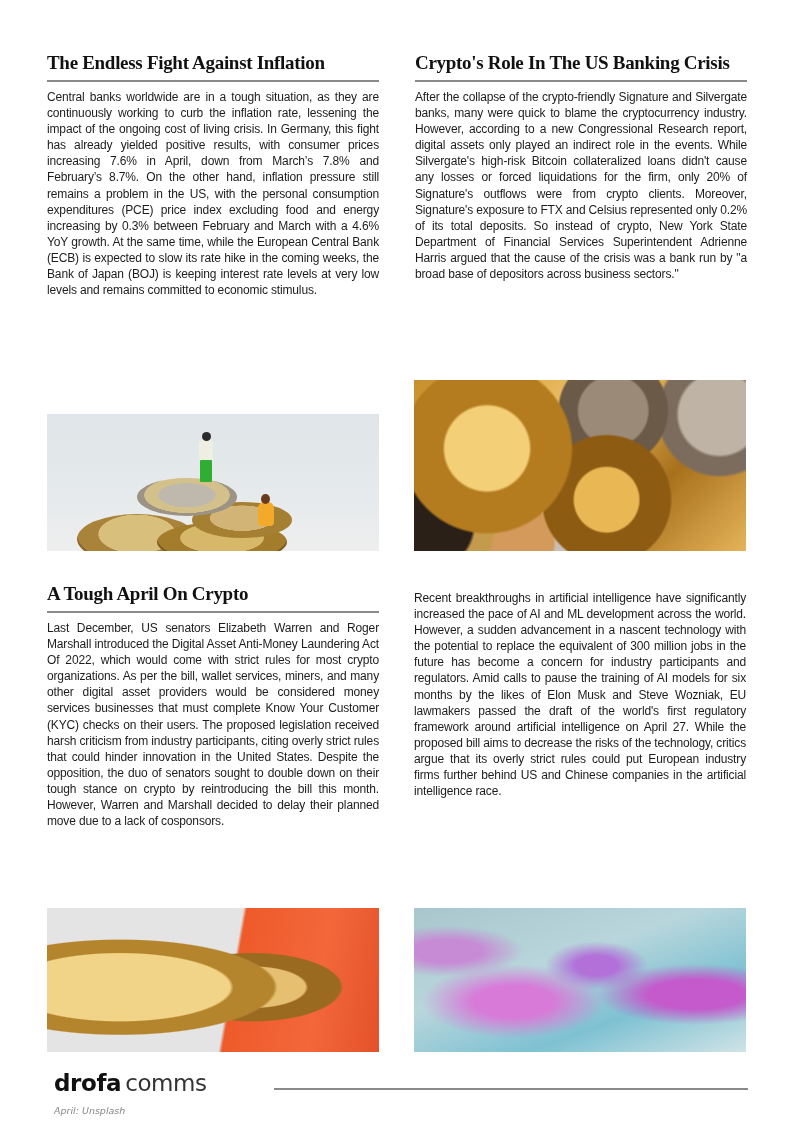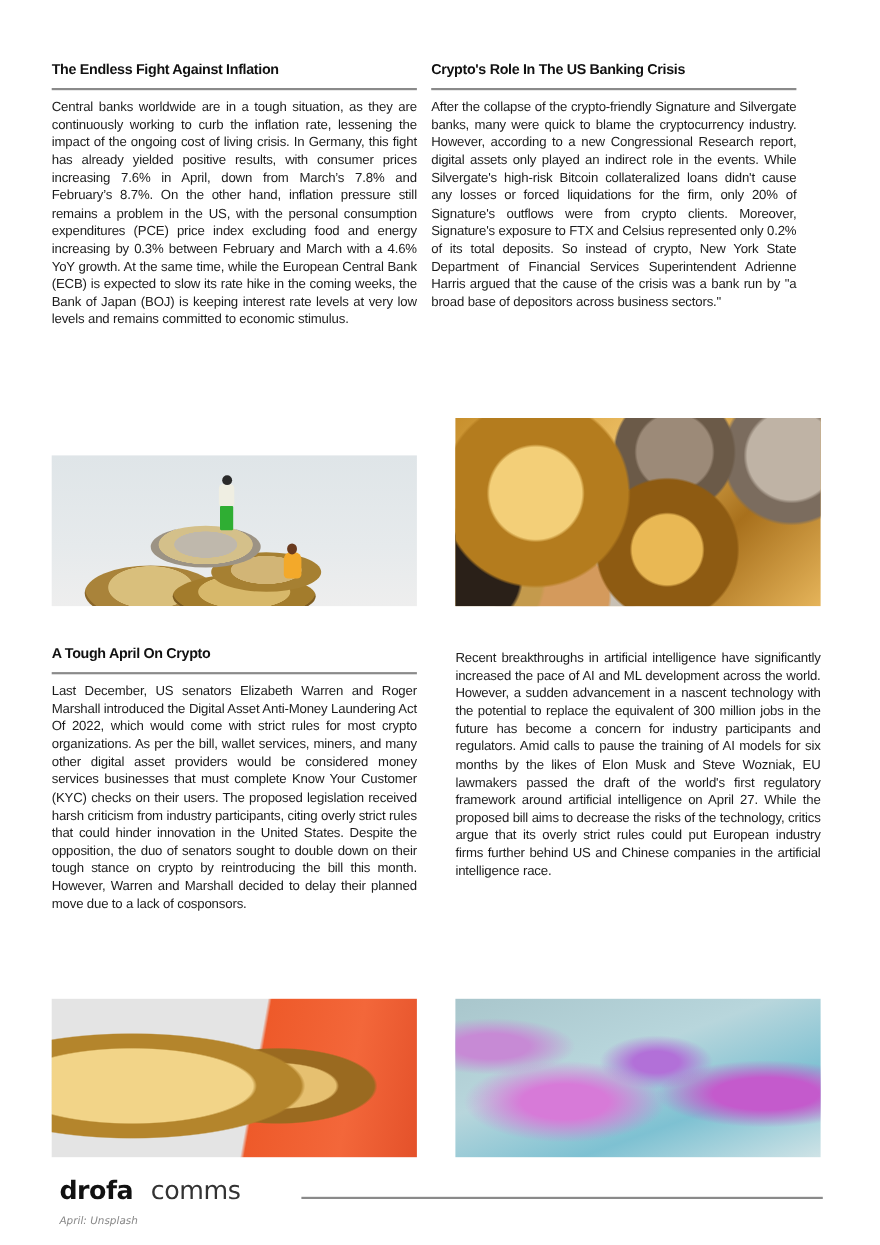--- a/index.html
+++ b/index.html
@@ -1,30 +1,30 @@
 <!DOCTYPE html>
 <html><head>
   <meta charset="utf-8">
   <style>
     html, body { margin: 0; padding: 0; background: #ffffff; }
     body { width: 800px; height: 1132px; position: relative; overflow: hidden; font-family: "DejaVu Sans", sans-serif; color: #1a1a1a; }
     .article { position: absolute; width: 332px; }
     .article h2 {
-      margin: 0; font-family: Liberation Sans, sans-serif; font-weight: bold;
-      font-size: 13px; line-height: 22px; letter-spacing: -0.3px; color: #111;
+      margin: 0; font-family: Liberation Serif, serif; font-weight: bold;
+      font-size: 19px; line-height: 22px; letter-spacing: -0.3px; color: #111;
       padding-bottom: 6px; border-bottom: 2px solid #8a8a8a;
     }
     .article .body {
       margin-top: 7px; font-size: 12px; line-height: 16.1px; text-align: justify;
       text-align-last: left; color: #1c1c1c; letter-spacing: -0.15px;
       font-family: Liberation Sans, sans-serif;
     }
     .img { position: absolute; width: 332px; overflow: hidden; }
     #a1 { left: 47px; top: 52px; }
-    #a2 { left: 392px; top: 52px; }
+    #a2 { left: 415px; top: 52px; }
     #a3 { left: 47px; top: 583px; }
     #a4 { left: 414px; top: 583px; }
     #img1 { left: 47px; top: 414px; height: 137px;
       background: linear-gradient(180deg, #dfe5e8 0%, #e6eaec 60%, #eeeeee 100%); }
     #img2 { left: 414px; top: 380px; height: 171px;
       background: radial-gradient(circle at 22% 40%, #f3cf78 0 15%, #b47c1e 16% 30%, transparent 31%),
                   radial-gradient(circle at 58% 70%, #e9b854 0 14%, #8e5b12 15% 28%, transparent 29%),
                   radial-gradient(circle at 60% 18%, #9c8a78 0 14%, #6b5a48 15% 22%, transparent 23%),
                   radial-gradient(circle at 92% 20%, #bfb3a5 0 12%, #7b6c5e 13% 18%, transparent 19%),
                   radial-gradient(circle at 5% 85%, #2a2018 0 12%, #c49a4c 13% 18%, transparent 19%),
@@ -38,21 +38,21 @@
       background: radial-gradient(ellipse at 30% 65%, #d77ad8 0 12%, transparent 28%),
                   radial-gradient(ellipse at 85% 60%, #c45acc 0 12%, transparent 25%),
                   radial-gradient(ellipse at 55% 40%, #b270d8 0 8%, transparent 20%),
                   radial-gradient(ellipse at 10% 30%, #c78ad5 0 8%, transparent 18%),
                   linear-gradient(160deg, #a9c6cc 0%, #b8d6dc 40%, #7ec1d2 70%, #cfe3e6 100%); }
     .fig { position: absolute; }
     
     .coinstack { position: absolute; border-radius: 50%; }
     .footer-logo { position: absolute; left: 54px; top: 1070px; font-size: 23px; line-height: 26px; color: #111; letter-spacing: -0.4px; }
     .footer-logo .b { font-weight: bold; text-align: right; }
-    .footer-logo .l { font-weight: normal; color: #333; margin-left: 16px; }
+    .footer-logo .l { font-weight: normal; color: #333; margin-left: 4px; }
     .footer-rule { position: absolute; left: 274px; top: 1088px; width: 474px; height: 2px; background: #8a8a8a; }
     .footer-credit { position: absolute; left: 54px; top: 1105px; font-size: 9.5px; font-style: italic; color: #888; }
   </style>
 </head>
 <body>
 
 <div class="article" id="a1">
   <h2>The Endless Fight Against Inflation</h2>
   <div class="body">Central banks worldwide are in a tough situation, as they are continuously working to curb the inflation rate, lessening the impact of the ongoing cost of living crisis. In Germany, this fight has already yielded positive results, with consumer prices increasing 7.6% in April, down from March’s 7.8% and February’s 8.7%. On the other hand, inflation pressure still remains a problem in the US, with the personal consumption expenditures (PCE) price index excluding food and energy increasing by 0.3% between February and March with a 4.6% YoY growth. At the same time, while the European Central Bank (ECB) is expected to slow its rate hike in the coming weeks, the Bank of Japan (BOJ) is keeping interest rate levels at very low levels and remains committed to economic stimulus.</div>
 </div>

